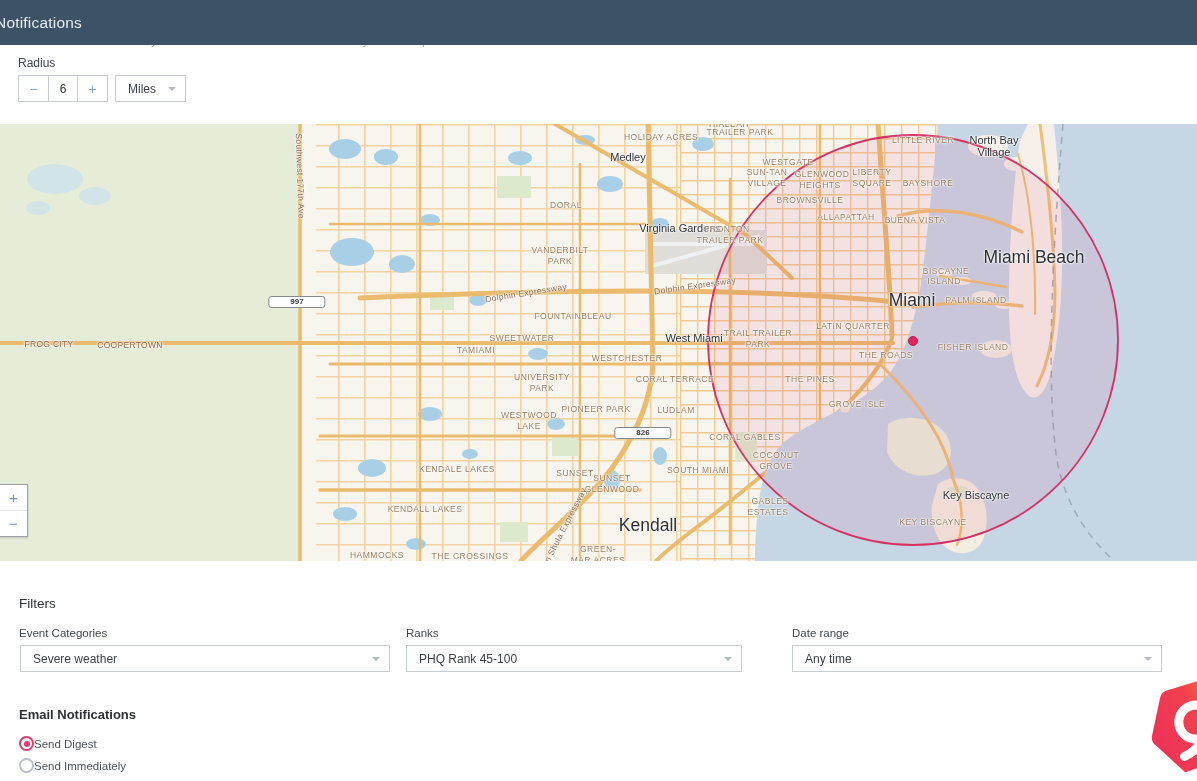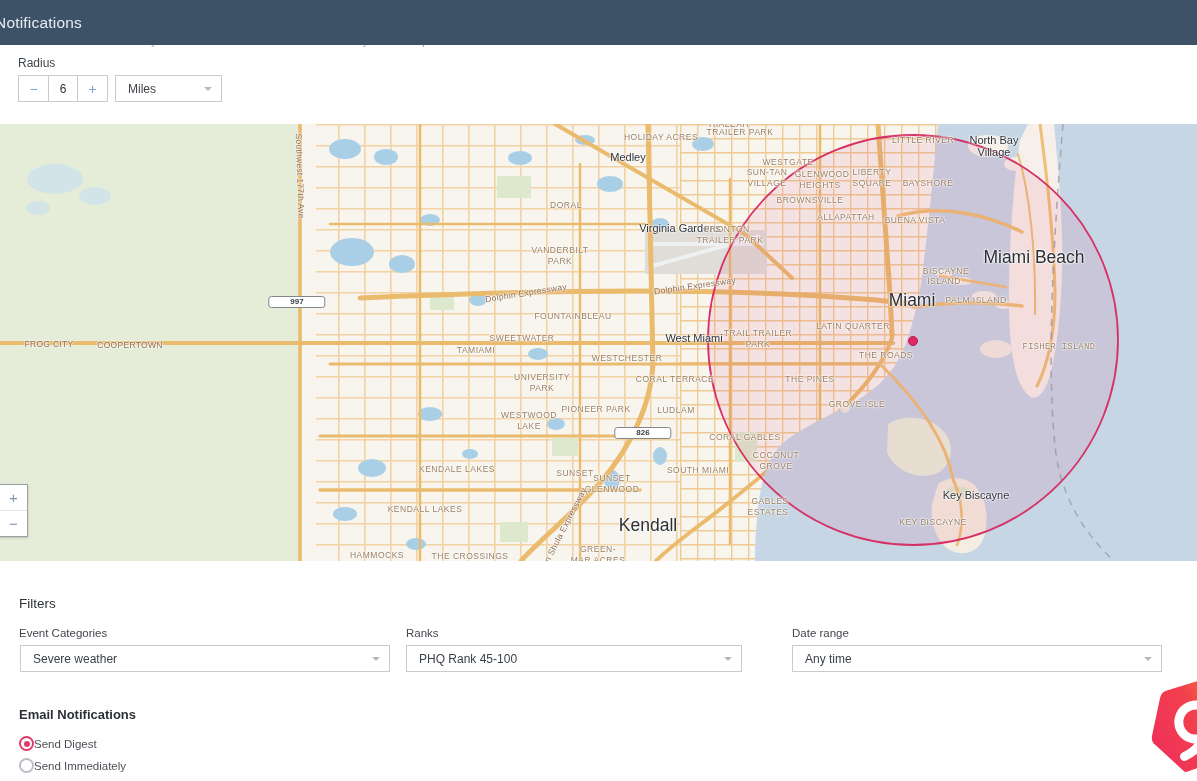--- a/index.html
+++ b/index.html
@@ -19,21 +19,21 @@
   .stepper{position:absolute;top:75px;left:18px;width:90px;height:27px;border:1px solid #c6ccd2;
            background:#fff;display:flex;box-sizing:border-box;z-index:2;}
   .stepper .sbtn{flex:0 0 29px;display:flex;align-items:center;justify-content:center;
                  color:#7aa3d4;font-size:14px;cursor:pointer;user-select:none;}
   .stepper .sval{flex:1;display:flex;align-items:center;justify-content:center;font-size:12px;color:#2f3338;
                  border-left:1px solid #c6ccd2;border-right:1px solid #c6ccd2;}
   .select{position:absolute;height:27px;border:1px solid #c6ccd2;background:#fff;display:flex;align-items:center;
           padding:0 24px 0 12px;font-size:12px;color:#3b4148;box-sizing:border-box;cursor:pointer;}
   .select .caret{position:absolute;right:9px;top:50%;margin-top:-2px;width:0;height:0;
           border-left:4px solid transparent;border-right:4px solid transparent;border-top:4px solid #b4bac1;}
-  .miles{top:75px;left:115px;width:107px;z-index:2;}
+  .miles{top:75px;left:115px;width:71px;z-index:2;}
 
   
   .map{position:absolute;top:124px;left:0;width:1197px;height:437px;overflow:hidden;background:#f8f5ef;cursor:grab;}
   .ml{position:absolute;transform:translate(-50%,-50%);white-space:nowrap;line-height:1;
       text-shadow:0 0 2px #fff,0 0 2px #fff,0 0 3px rgba(255,255,255,.9);}
   .ml.city{font-size:11px;color:#2e3339;}
   .ml.citylg{font-size:17.5px;color:#2b3036;}
   .ml.hood{font-size:8.5px;color:#9a7e60;letter-spacing:.5px;}
   .ml.road{font-size:8.5px;color:#8d6b50;letter-spacing:.3px;}
   .ml.shield{font-size:8px;font-weight:bold;color:#3c4043;background:#fff;border:1px solid #83888d;
@@ -221,21 +221,21 @@
       <span class="ml hood" style="left: 853px; top: 202px;">LATIN QUARTER</span>
       <span class="ml hood" style="left: 758px; top: 209px;">TRAIL TRAILER</span>
       <span class="ml hood" style="left: 758px; top: 220px;">PARK</span>
       <span class="ml hood" style="left: 522px; top: 214px;">SWEETWATER</span>
       <span class="ml city" style="left: 694px; top: 214px;">West Miami</span>
       <span class="ml road" style="left: 49px; top: 220px;">FROG CITY</span>
       <span class="ml road" style="left: 130px; top: 221px;">COOPERTOWN</span>
       <span class="ml hood" style="left: 476px; top: 226px;">TAMIAMI</span>
       <span class="ml hood" style="left: 886px; top: 231px;">THE ROADS</span>
       <span class="ml hood" style="left: 627px; top: 234px;">WESTCHESTER</span>
-      <span class="ml hood" style="left: 1059px; top: 223px; font-family: Liberation Mono, monospace;">FISHER ISLAND</span>
+      <span class="ml hood" style="left: 973px; top: 223px;">FISHER ISLAND</span>
       <span class="ml hood" style="left: 810px; top: 255px;">THE PINES</span>
       <span class="ml hood" style="left: 542px; top: 253px;">UNIVERSITY</span>
       <span class="ml hood" style="left: 542px; top: 264px;">PARK</span>
       <span class="ml hood" style="left: 675px; top: 255px;">CORAL TERRACE</span>
       <span class="ml hood" style="left: 857px; top: 280px;">GROVE ISLE</span>
       <span class="ml hood" style="left: 596px; top: 285px;">PIONEER PARK</span>
       <span class="ml hood" style="left: 676px; top: 286px;">LUDLAM</span>
       <span class="ml hood" style="left: 529px; top: 291px;">WESTWOOD</span>
       <span class="ml hood" style="left: 529px; top: 302px;">LAKE</span>
       <span class="ml shield" style="left: 643px; top: 309px;">826</span>

